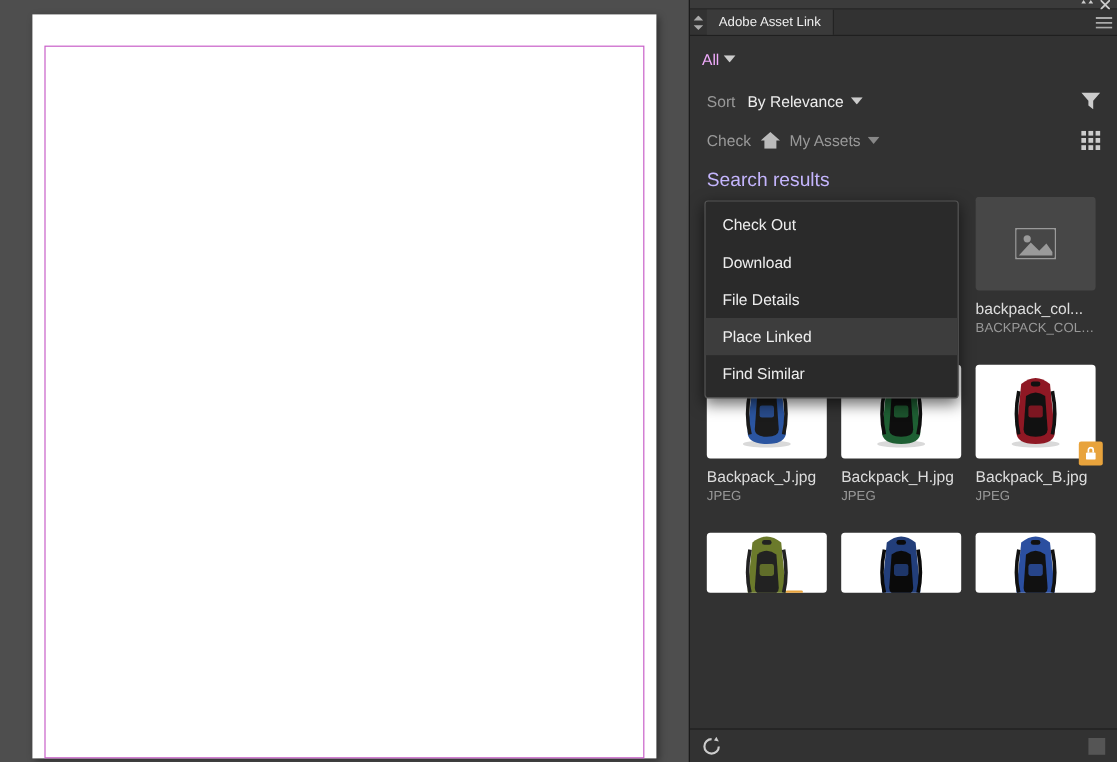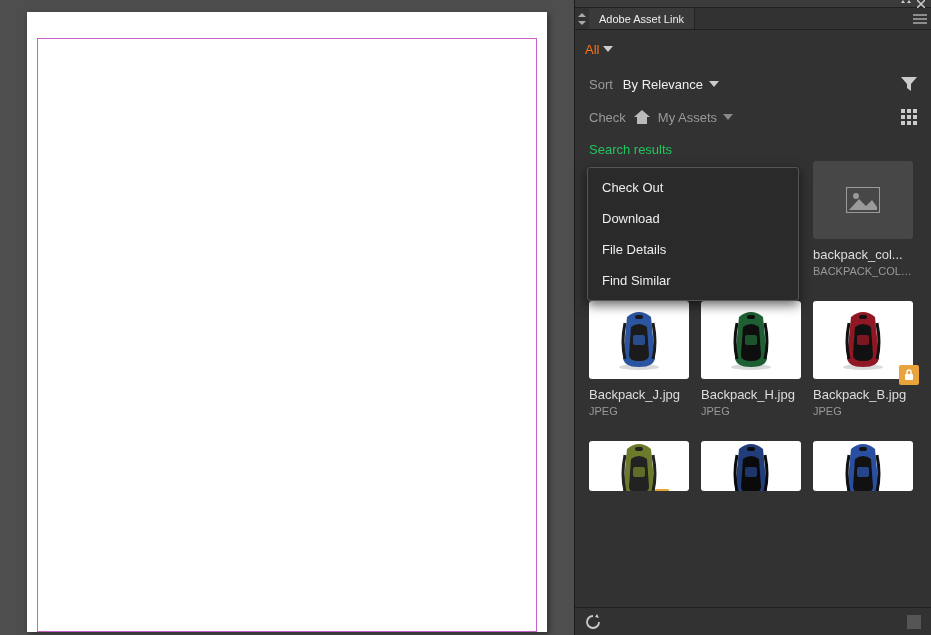--- a/index.html
+++ b/index.html
@@ -15,40 +15,40 @@
   .chrome { height: 8px; background: #3b3b3b; border-bottom: 1px solid #202020; display: flex; justify-content: flex-end; align-items: center; padding-right: 6px; gap: 6px; }
   .chrome svg { display: block; }
   
   .panel-tab-row { height: 22px; background: #323232; border-bottom: 1px solid #1f1f1f; display: flex; align-items: stretch; }
   .tab-arrows { width: 14px; display: flex; align-items: center; justify-content: center; color: #aaa; }
   .panel-tab { display: flex; align-items: center; padding: 0 10px; background: #3a3a3a; border-right: 1px solid #232323; font-size: 11px; color: #eee; }
   .panel-tab-row .spacer { flex: 1; }
   .panel-menu { width: 22px; display: flex; align-items: center; justify-content: center; color: #aaa; }
   
   .search-row { display: flex; align-items: center; height: 38px; padding: 0 8px 0 8px; gap: 6px; }
-  .scope-drop { display: flex; align-items: center; gap: 4px; font-size: 13px; color: #f97316; padding: 0 2px; }
+  .scope-drop { display: flex; align-items: center; gap: 4px; font-size: 13px; color: #f0abfc; padding: 0 2px; }
   .search-input-wrap { flex: 1; display: flex; align-items: center; height: 28px; border-bottom: 1px solid #888; }
   .search-icon { width: 22px; display: flex; align-items: center; justify-content: center; color: #ddd; }
   .search-input { flex: 1; background: transparent; border: none; color: #eee; font-size: 14px; outline: none; }
   .clear-btn { width: 24px; color: #999; display: flex; align-items: center; justify-content: center; }
   
   .sort-row { display: flex; align-items: center; height: 32px; padding: 0 14px; gap: 10px; font-size: 13px; }
   .sort-lbl { color: #999; }
   .sort-drop { display: flex; align-items: center; gap: 6px; color: #eee; }
   .sort-row .spacer { flex: 1; }
   .filter-btn { color: #ccc; display: flex; }
   
   .inside-row { display: flex; align-items: center; height: 34px; padding: 0 14px; gap: 8px; font-size: 13px; }
   .inside-lbl { color: #999; }
   .home-icon { color: #bbb; display: flex; }
   .inside-loc { color: #999; display: flex; align-items: center; gap: 6px; }
   .inside-row .spacer { flex: 1; }
   .view-grid { color: #ccc; display: flex; }
   
-  .results-h { padding: 8px 14px 4px; font-size: 13px; color: #22c55e; }
+  .results-h { padding: 8px 14px 4px; font-size: 16px; color: #c4b5fd; }
   
   .sugg { position: absolute; right: 22px; top: 199px; font-size: 13px; color: #ccc; }
   
   .asset-grid { flex: 1; overflow: hidden; padding: 0 14px 0 14px; display: flex; flex-wrap: wrap; gap: 12px; align-content: flex-start; position: relative; }
   .asset { width: 100px; display: flex; flex-direction: column; }
   .thumb { width: 100px; height: 78px; background: #474747; border-radius: 3px; display: flex; align-items: center; justify-content: center; position: relative; }
   .thumb.light { background: #fff; }
   .asset-name { font-size: 13px; color: #ddd; margin-top: 8px; white-space: nowrap; overflow: hidden; text-overflow: ellipsis; }
   .asset-type { font-size: 11px; color: #999; margin-top: 3px; white-space: nowrap; overflow: hidden; text-overflow: ellipsis; }
   .lock-badge { position: absolute; right: -6px; bottom: -6px; width: 20px; height: 20px; background: #e8a33c; border-radius: 2px; display: flex; align-items: center; justify-content: center; color: #fff; }
@@ -161,20 +161,21 @@
     </div>
 
     <div class="results-h">Search results</div>
 
     <span class="sugg">loud Assets</span>
 
     <div class="ctx-menu" id="ctx">
         <div class="ctx-item">Check Out</div>
         <div class="ctx-item">Download</div>
         <div class="ctx-item">File Details</div>
+        <div class="ctx-item hover">Place Linked</div>
         <div class="ctx-item">Find Similar</div>
       </div>
 
     <div class="asset-grid" id="grid">
         <div class="asset" style="visibility: hidden; height: 116px;"></div>
         <div class="asset" style="visibility: hidden; height: 116px;"></div>
         <div class="asset">
           <div class="thumb">
             <svg width="34" height="26" viewBox="0 0 34 26">
               <rect x="0" y="0" width="34" height="26" rx="2" fill="none" stroke="#9a9a9a" stroke-width="2"></rect>

